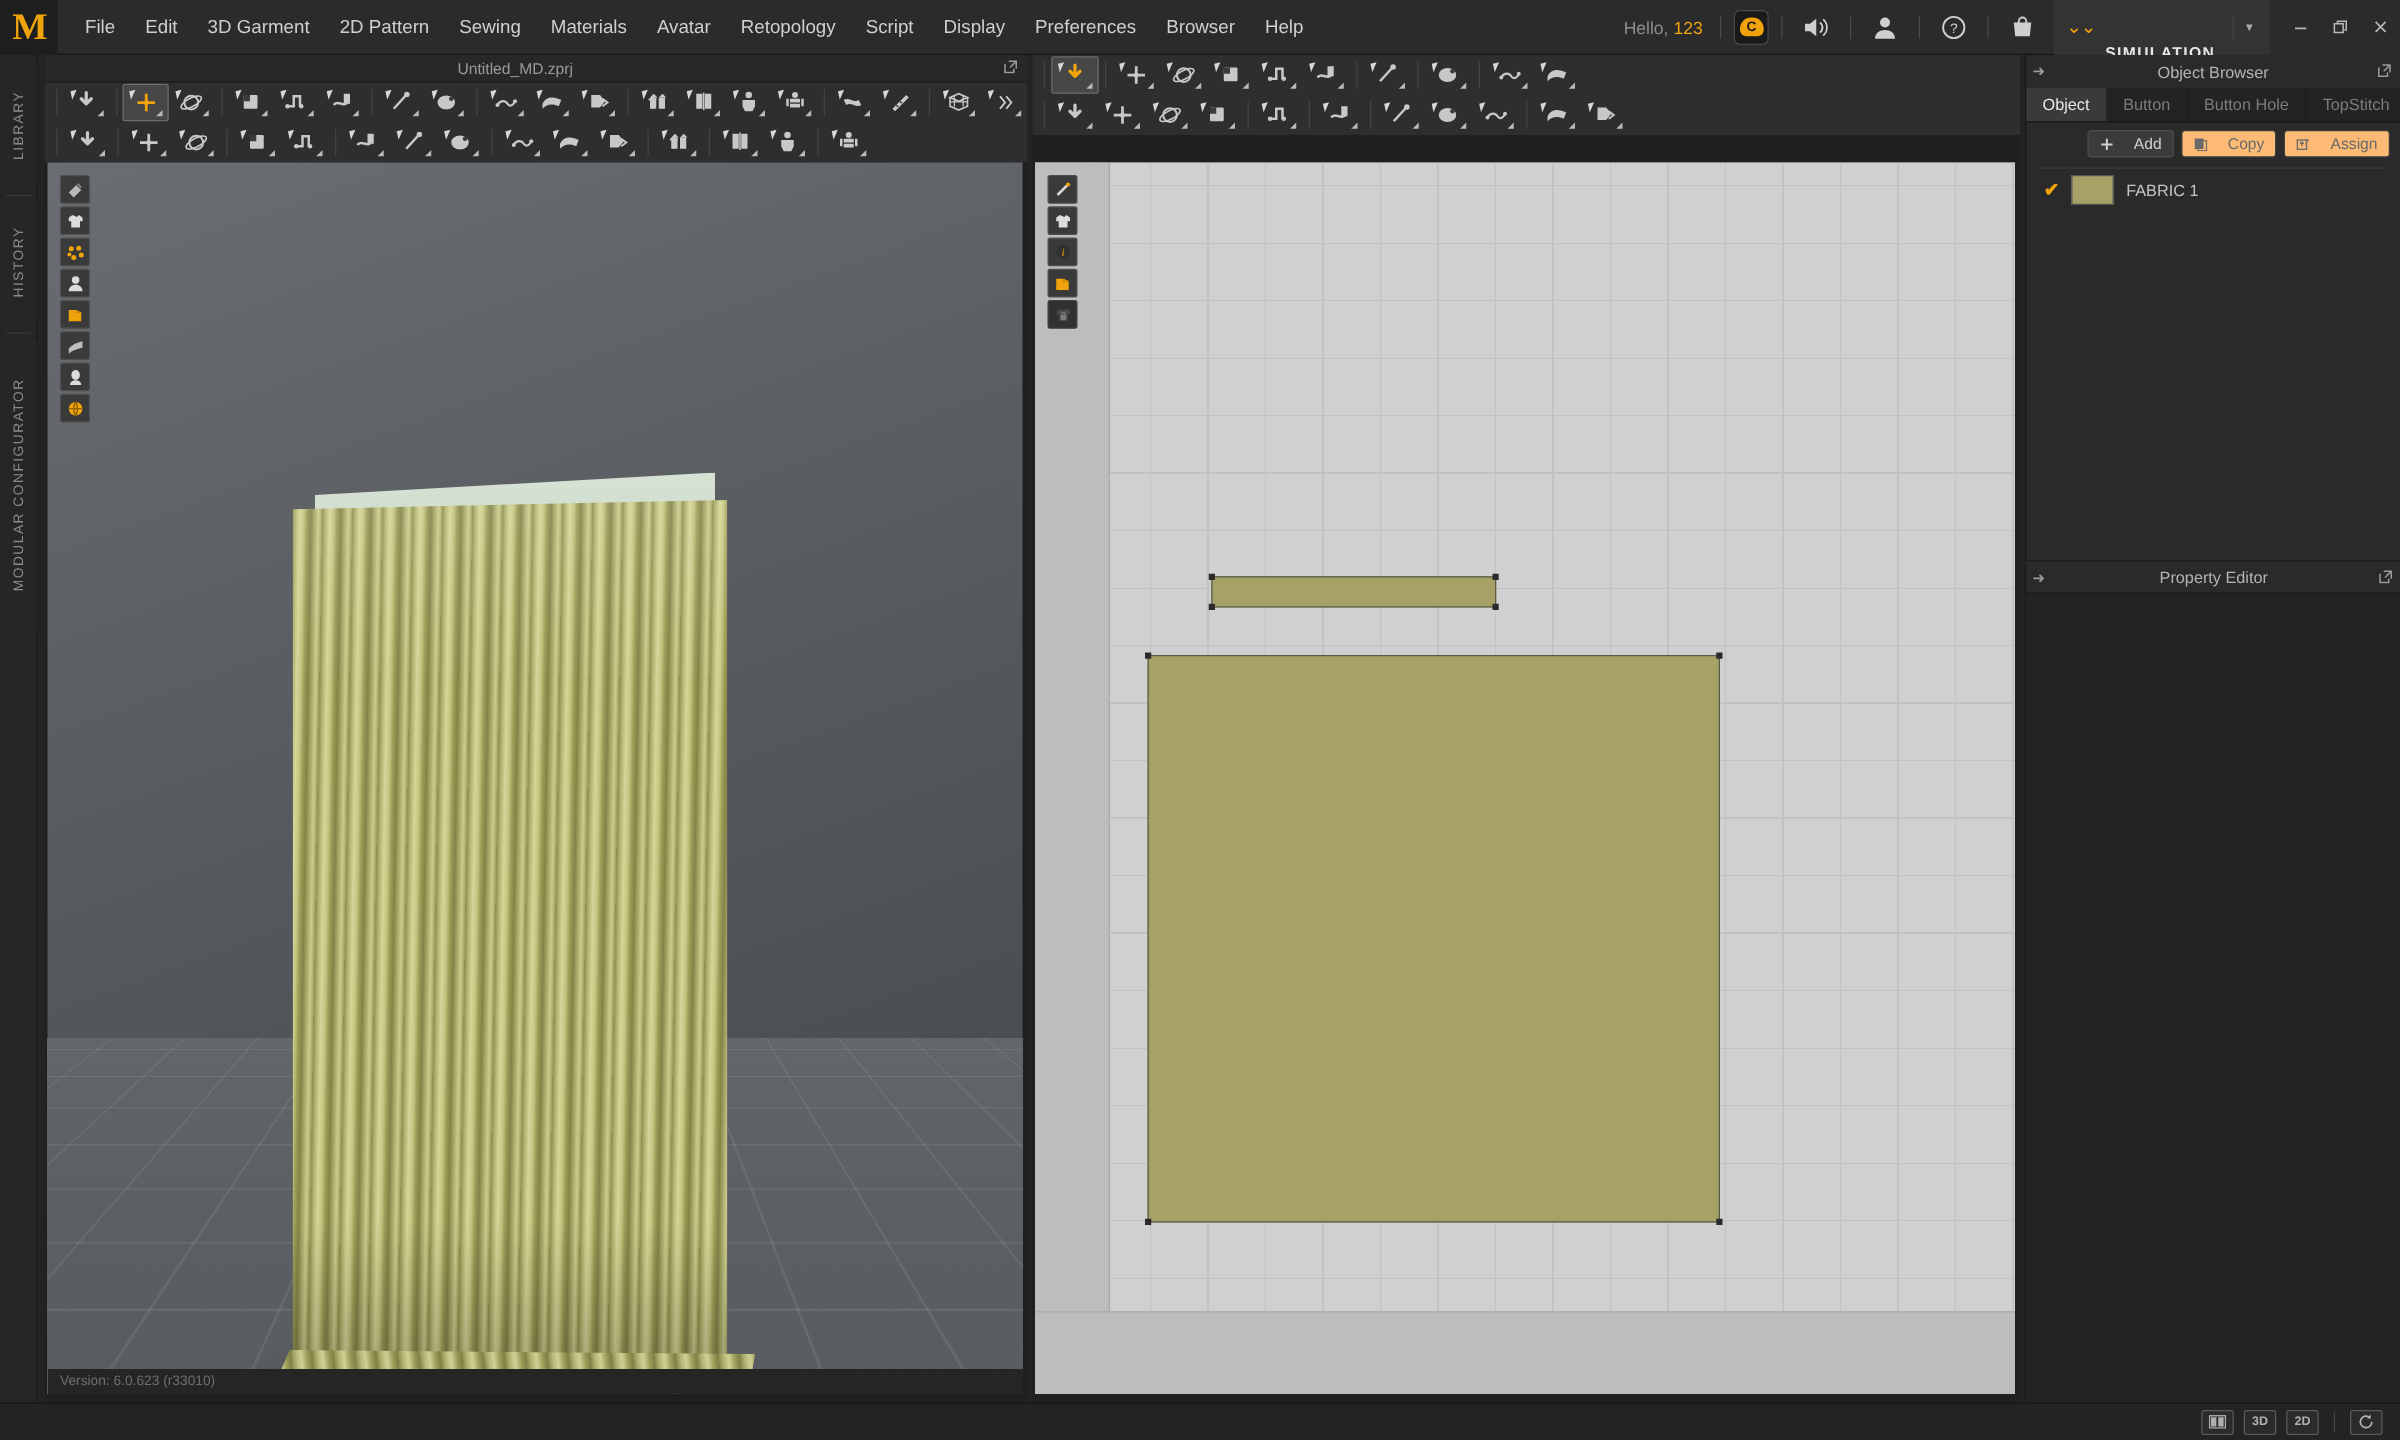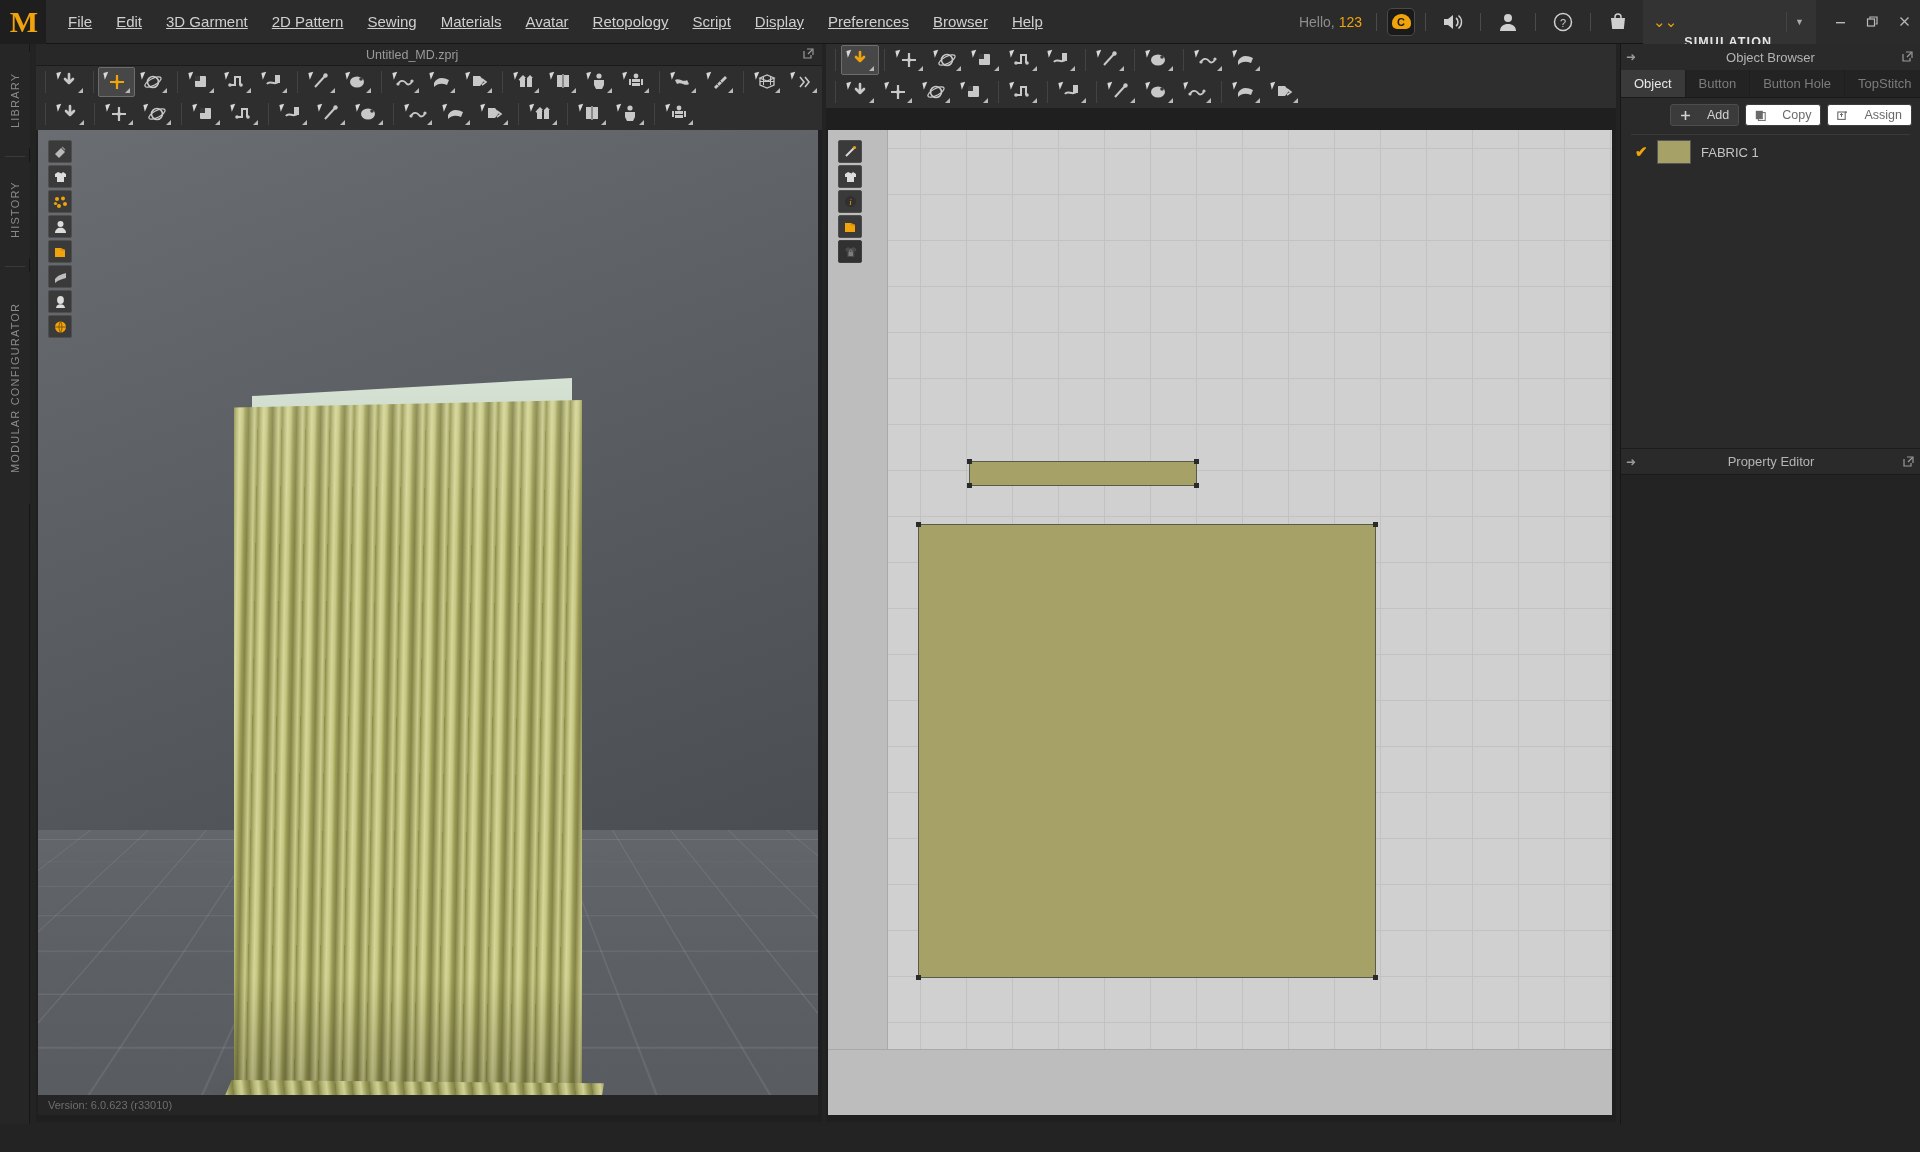--- a/index.html
+++ b/index.html
@@ -15,21 +15,21 @@
   
   .menubar {
     position:absolute; left:0; top:0; width:1920px; height:44px;
     background:#2b2b2b; display:flex; align-items:center;
     border-bottom:1px solid #151515;
   }
   .logo-box { width:46px; height:44px; background:#1e1e1e; display:flex; align-items:center; justify-content:center; }
   .logo-m { font-family:"Liberation Serif", serif; font-size:30px; color:#f0a30a; font-weight:700; line-height:1; letter-spacing:-2px; }
   .menu-items { display:flex; align-items:center; height:44px; margin-left:10px; }
   .menu-item {
-    color:#cfcfcf; font-size:15px; padding:6px 12px; cursor:default; white-space:nowrap;text-decoration:underline;
+    color:#cfcfcf; font-size:15px; padding:6px 12px; cursor:default; white-space:nowrap;
   }
   .menu-right { margin-left:auto; display:flex; align-items:center; height:44px; padding-right:0; }
   .hello { font-size:14px; color:#8d8d8d; margin-right:4px; }
   .hello b { color:#f0a30a; font-weight:400; margin-left:4px; }
   .msep { width:1px; height:18px; background:#4a4a4a; margin:0 10px; }
   .cloud-btn {
     width:28px; height:28px; border-radius:5px; background:#1a1a1a; border:1px solid #4a4a4a;
     display:flex; align-items:center; justify-content:center;
   }
   .cloud-glyph { width:19px; height:15px; background:#f0a30a; border-radius:9px 9px 5px 5px; position:relative; }
@@ -173,21 +173,21 @@
   .tab {
     padding:0 13px; display:flex; align-items:center; color:#7c7c7c; font-size:13px;
     border-right:1px solid #1e1e1e; white-space:nowrap;
   }
   .tab.active { background:#3a3a3a; color:#e8e8e8; }
   .btnrow { display:flex; align-items:center; justify-content:flex-end; height:34px; padding:0 8px; gap:6px; }
   .pbtn {
     display:flex; align-items:center; gap:16px; height:22px; padding:0 9px;
     background:#3b3b3b; border:1px solid #4d4d4d; border-radius:3px; color:#d2d2d2; font-size:12.5px;
   }
-  .pbtn.disabled { color:#6a6a6a; background:#ffffff; border-color:#3d3d3d; }
+  .pbtn.disabled { color:#6a6a6a; background:#fdba74; border-color:#3d3d3d; }
   .divider { height:1px; background:#3a3a3a; margin:2px 10px 0 10px; }
   .fabric-row { display:flex; align-items:center; height:34px; padding-left:14px; gap:10px; }
   .check { color:#f0a30a; font-size:15px; font-weight:bold; width:12px; }
   .swatch { width:34px; height:24px; background:#a5a167; border:1px solid #555; }
   .fab-name { color:#c4c4c4; font-size:13px; }
   .prop-title {
     position:absolute; left:0; top:404px; width:300px; height:26px;
     display:flex; align-items:center; justify-content:center; color:#b4b4b4; font-size:13px;
     background:#2a2a2a; border-top:1px solid #1d1d1d;
   }
@@ -996,14 +996,32 @@
         <svg width="11" height="11" viewBox="0 0 11 11">
             <path d="M4 1h6v6" stroke="#9a9a9a" stroke-width="1.2" fill="none"></path>
             <path d="M9.5 1.5 5 6" stroke="#9a9a9a" stroke-width="1.2"></path>
             <path d="M1 3v7h7V7" stroke="#9a9a9a" stroke-width="1.2" fill="none"></path>
           </svg>
       </span>
     </div>
     <div class="prop-body"></div>
   </div>
 
+  <div class="bottombar">
+    <div class="bbtn">
+      <svg width="14" height="11" viewBox="0 0 14 11">
+          <rect x="0.6" y="0.6" width="12.8" height="9.8" stroke="#b0b0b0" stroke-width="1.1" fill="none"></rect>
+          <rect x="1.8" y="1.8" width="4.3" height="7.4" fill="#b0b0b0"></rect>
+          <rect x="7.6" y="1.8" width="4.3" height="7.4" fill="#b0b0b0"></rect>
+        </svg>
+    </div>
+    <div class="bbtn">3D</div>
+    <div class="bbtn">2D</div>
+    <div class="bsep"></div>
+    <div class="bbtn">
+      <svg width="14" height="13" viewBox="0 0 14 13">
+          <path d="M11.5 6.5a4.6 4.6 0 1 1-1.6-3.5" stroke="#b0b0b0" stroke-width="1.4" fill="none"></path>
+          <path d="M10.6 0.6v3.2H7.5z" fill="#b0b0b0"></path>
+        </svg>
+    </div>
+  </div>
 
 </div>
 
 </body></html>

